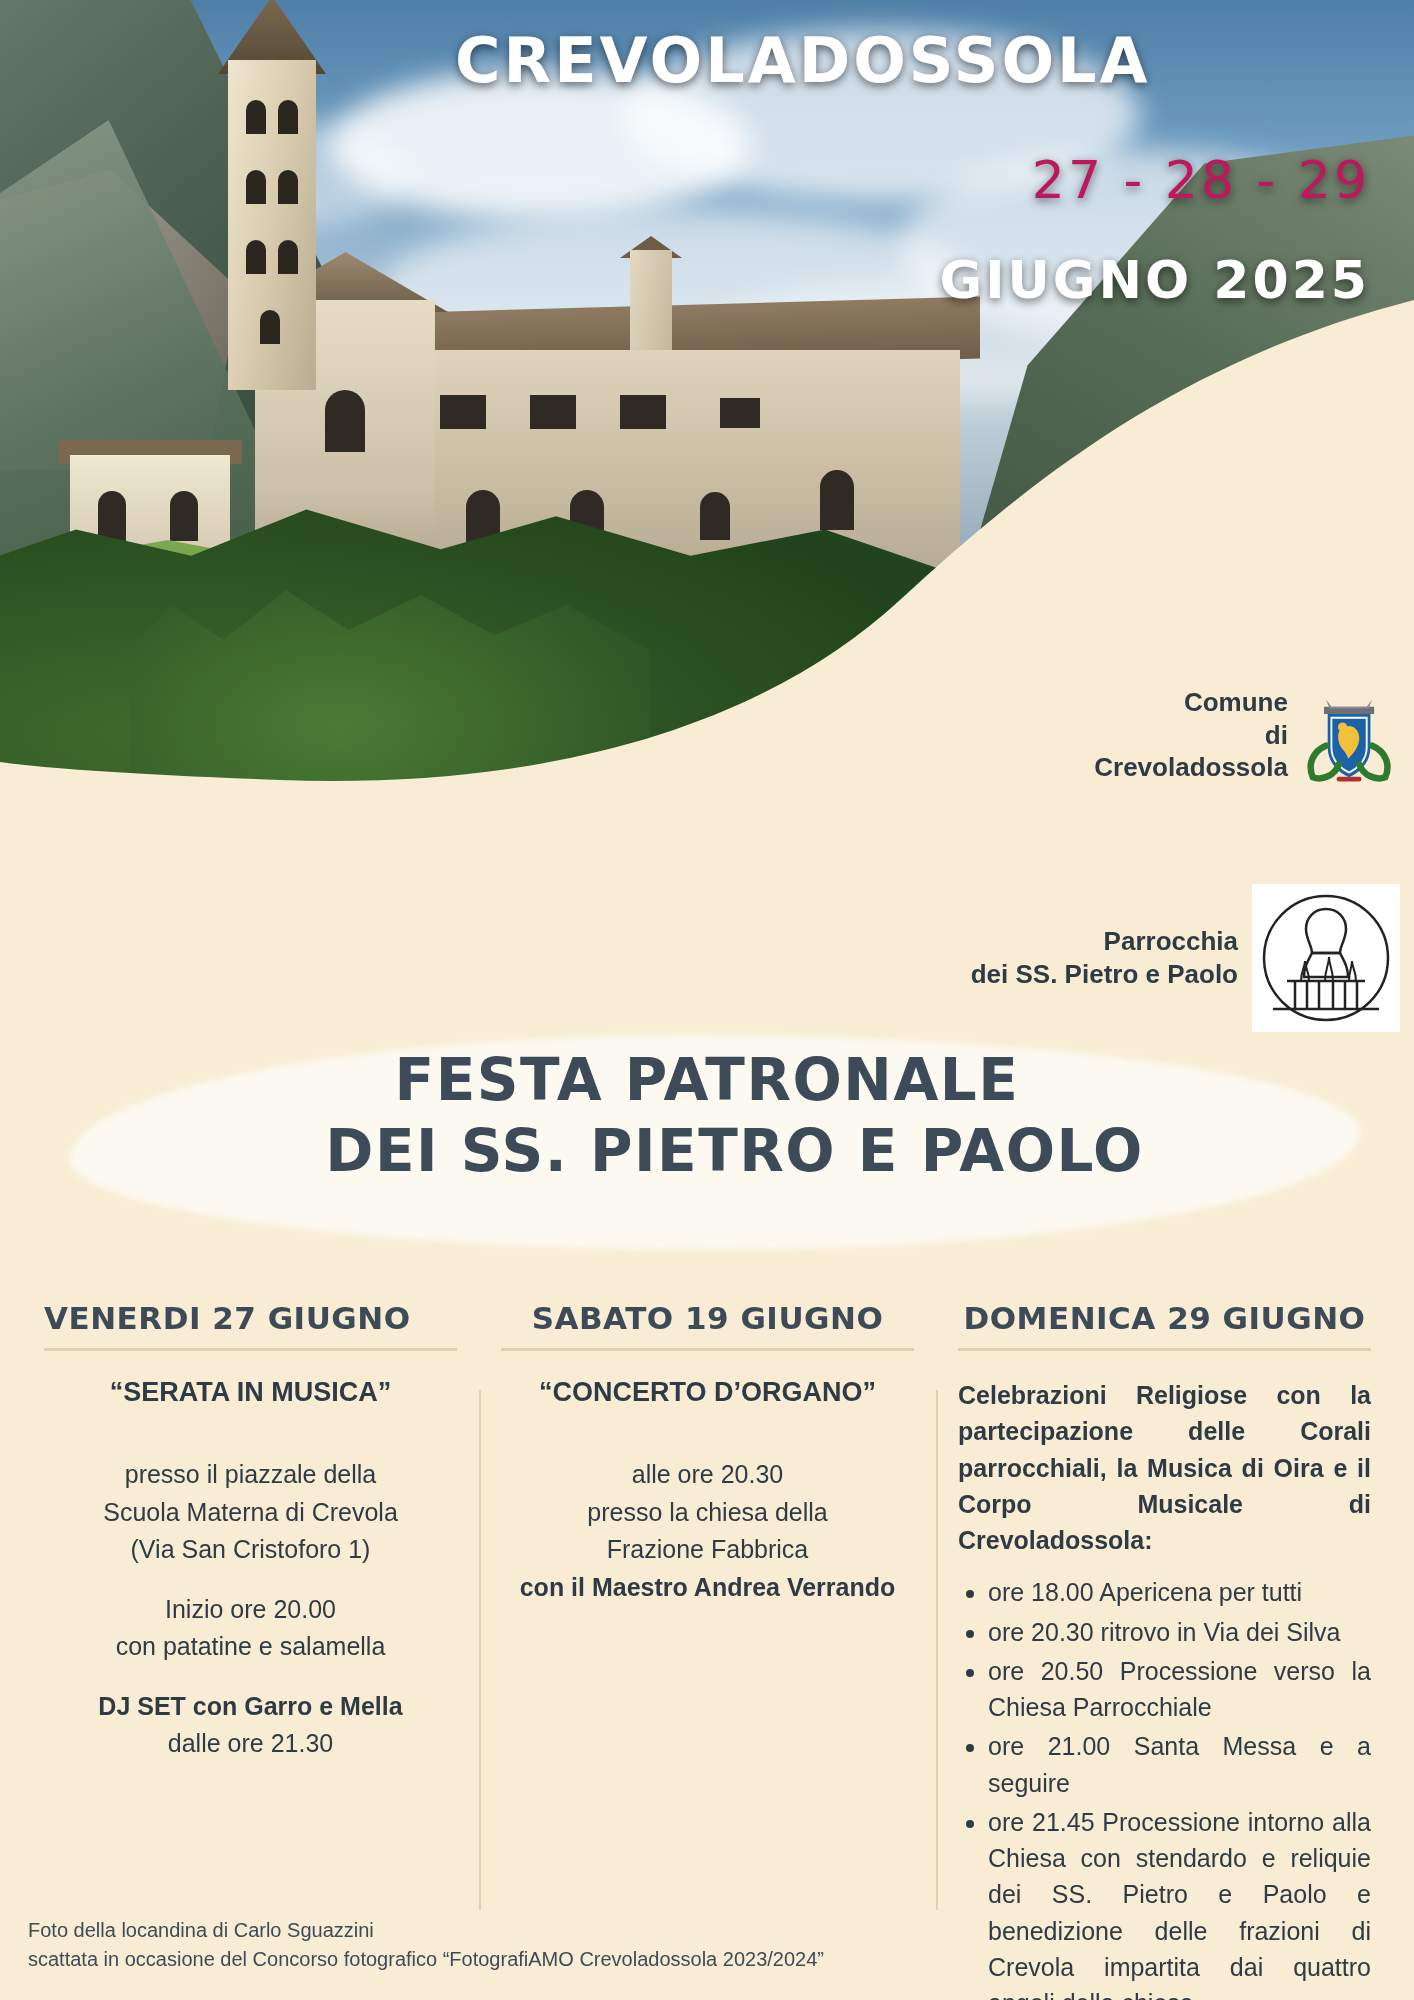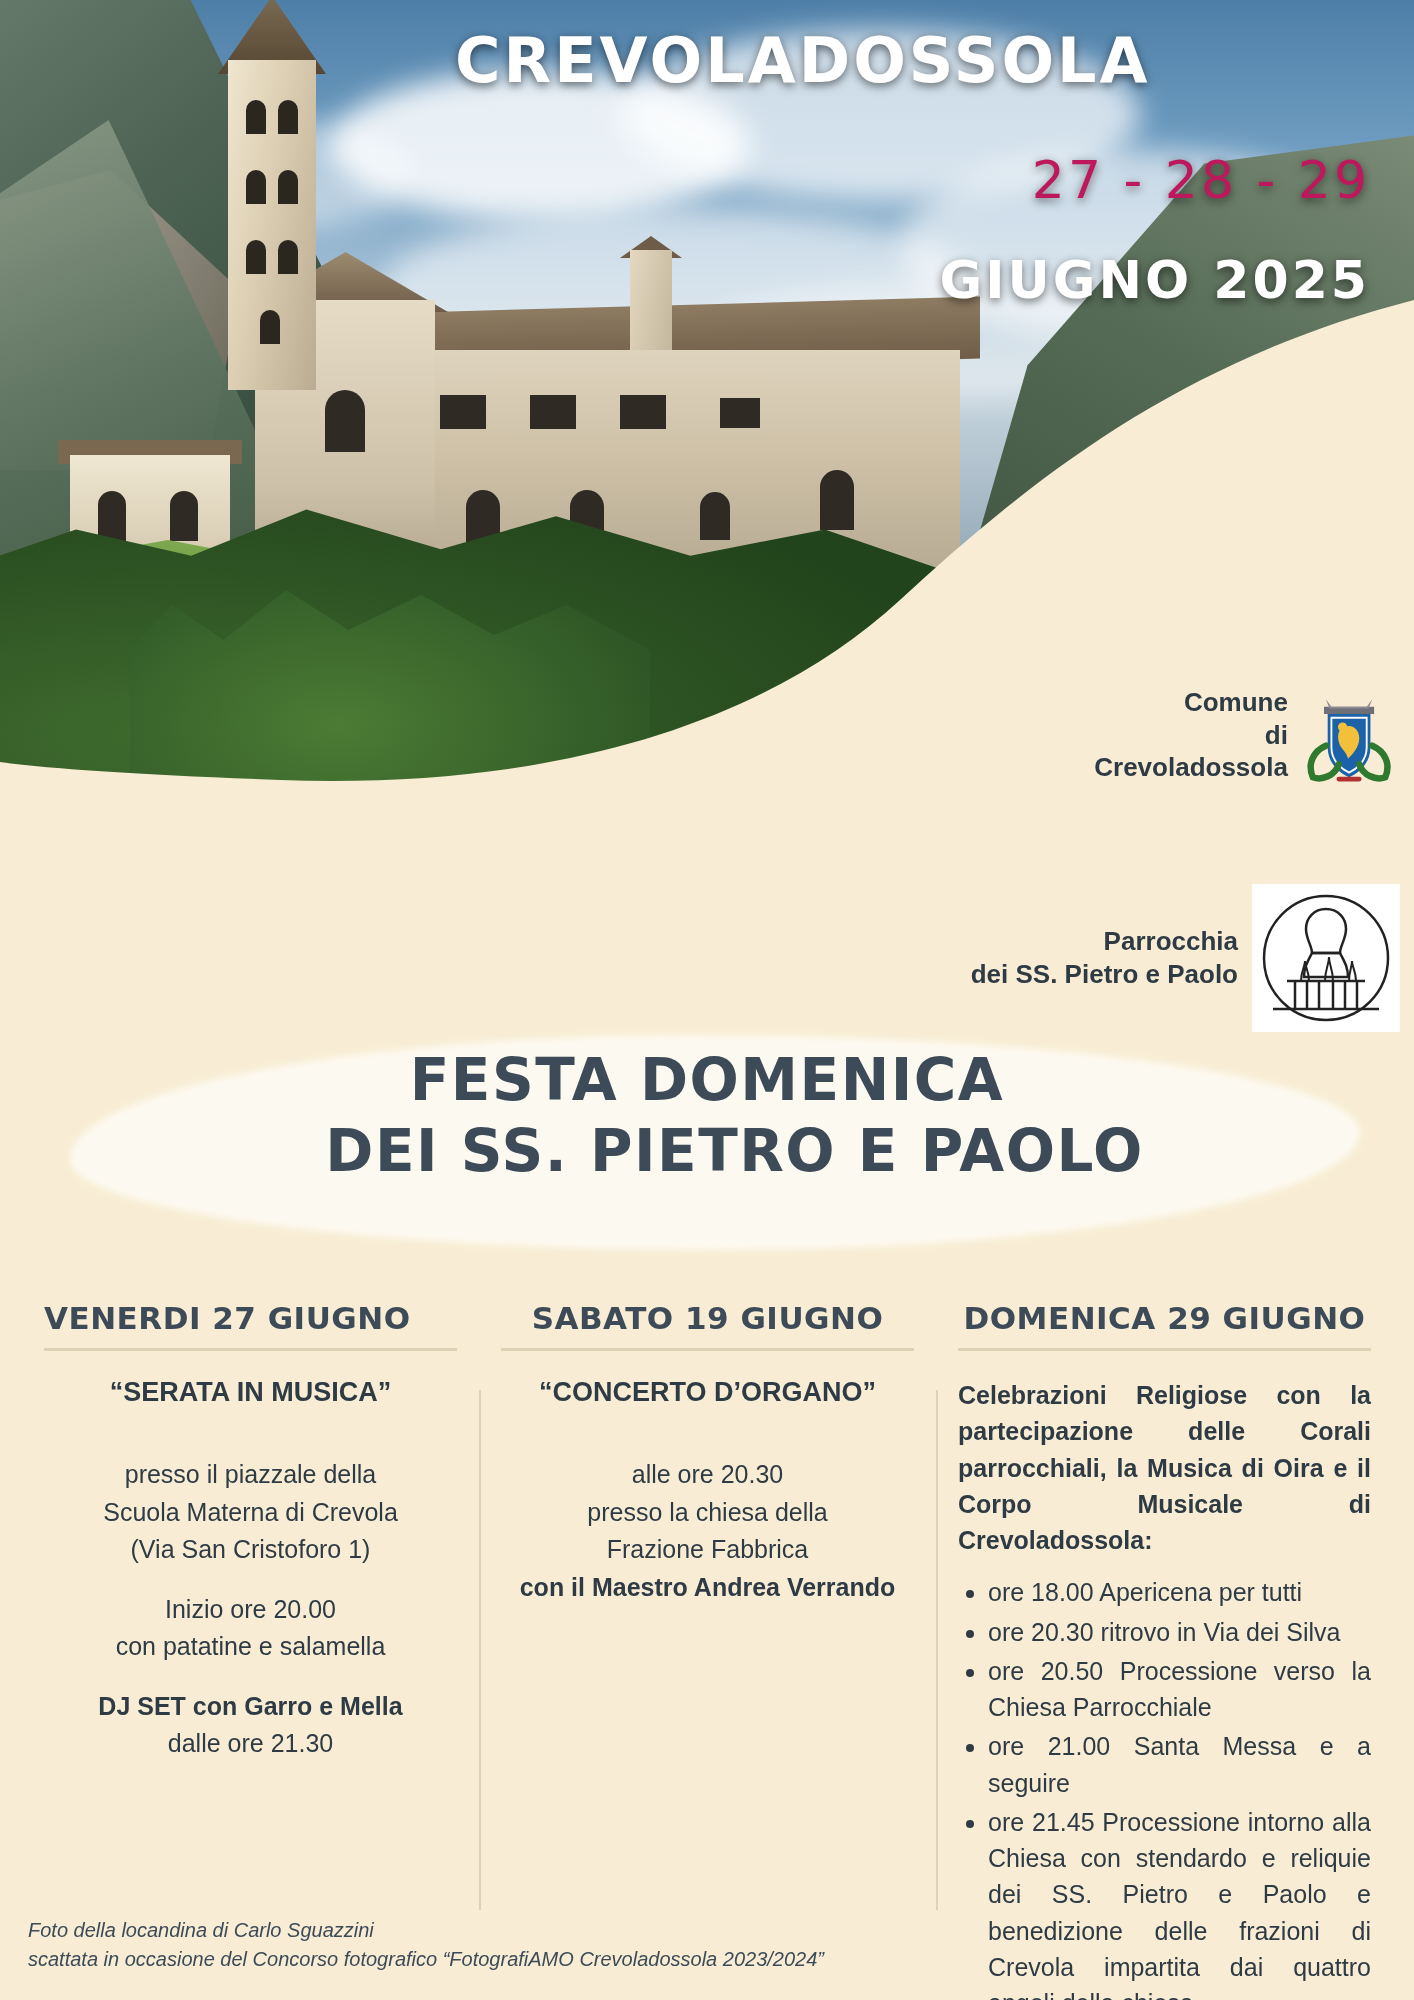--- a/index.html
+++ b/index.html
@@ -380,21 +380,20 @@
   .sunday-list li {
     text-align: justify;
     margin-bottom: 3px;
   }
 
   
   .footer {
     position: absolute;
     left: 28px; bottom: 26px;
     font-size: 20px;
-    font-style: italic;
     color: #3c4b57;
     line-height: 1.45;
   }
 </style>
 </head>
 <body>
 
 <div class="hero">
   <div class="photo">
     <div class="cloud c1"></div>
@@ -498,21 +497,21 @@
       <path d="M68 92 c0 -12 4 -16 4 -24 c0 8 4 12 4 24 z" fill="none" stroke="#222" stroke-width="2"></path>
       <path d="M92 92 c0 -10 3 -14 3 -20 c0 6 4 10 4 20 z" fill="none" stroke="#222" stroke-width="2"></path>
       <path d="M16 120 h106" stroke="#222" stroke-width="2.5"></path>
     </svg>
   </div>
 </div>
 
 <div class="title-brush"></div>
 <div class="title-wrap">
   <div class="title">
-    <span>FESTA DOMENICA</span>
+    <span>FESTA PATRONALE</span>
     <span class="line2">DEI SS. PIETRO E PAOLO</span>
   </div>
 </div>
 
 <div class="cols">
 
   <div class="col">
     <div class="day-head">VENERDI 27 GIUGNO</div>
     <div class="day-rule"></div>
     <div class="evt-title">“SERATA IN MUSICA”</div>

